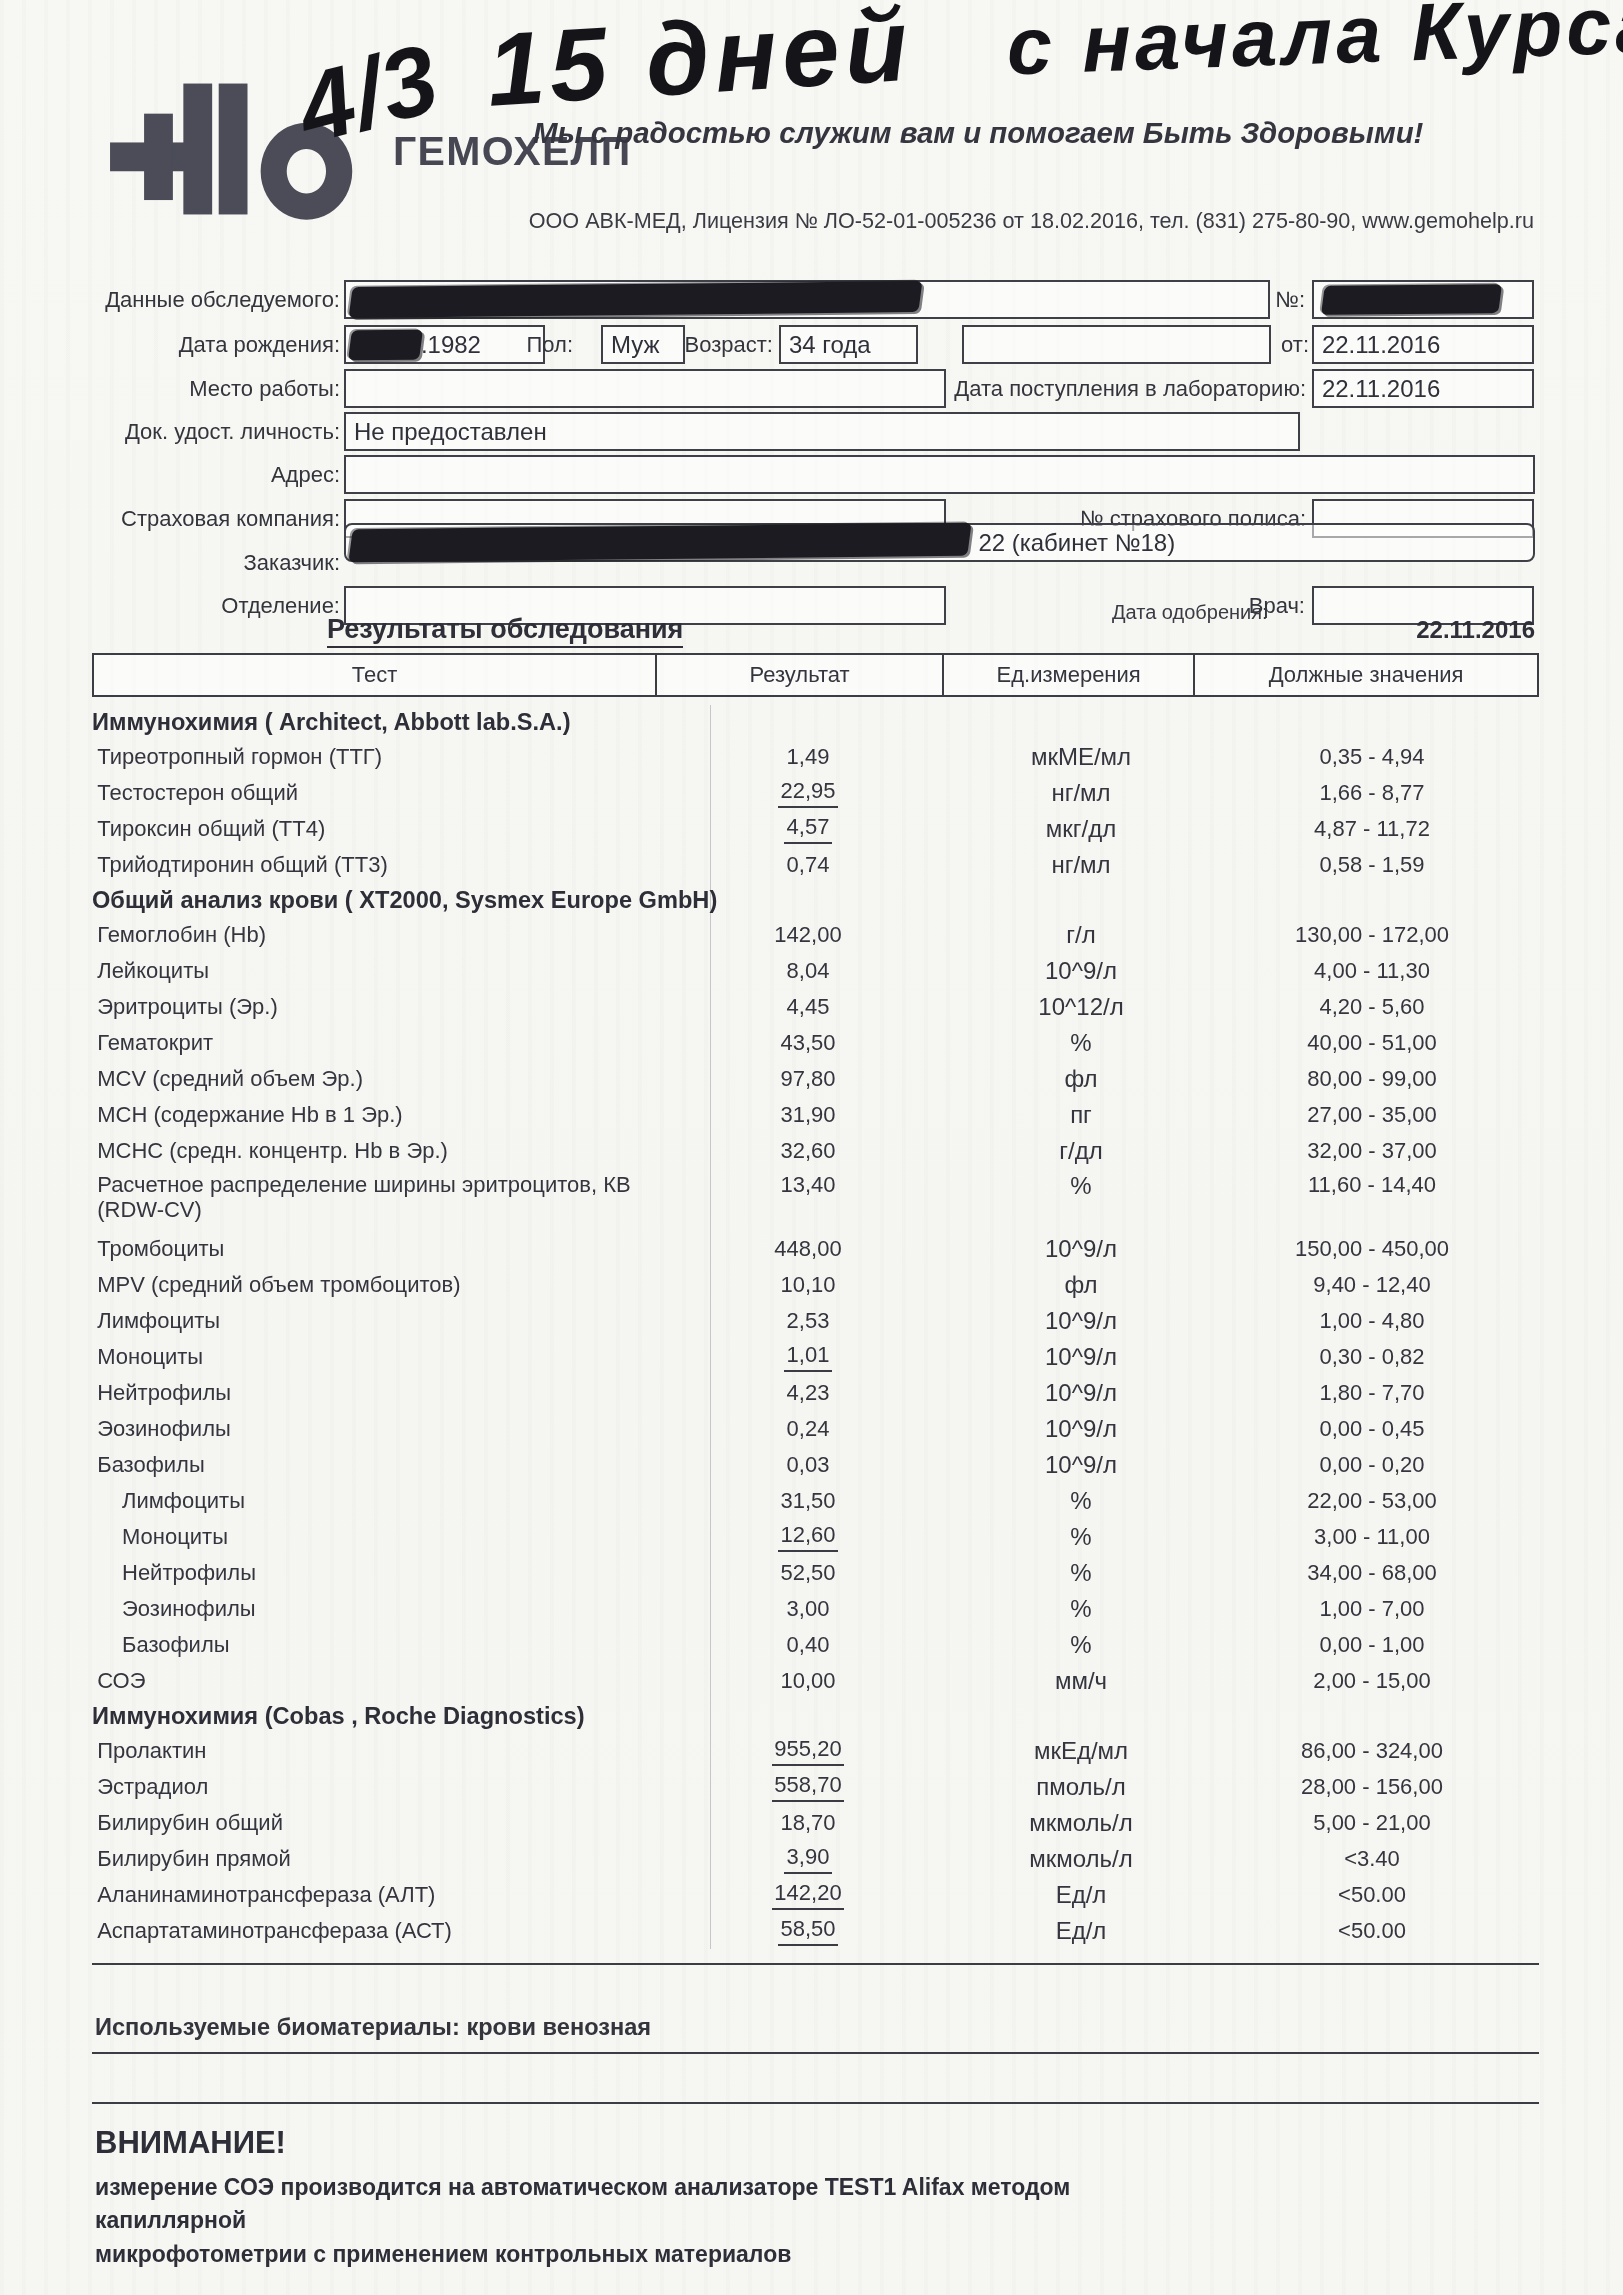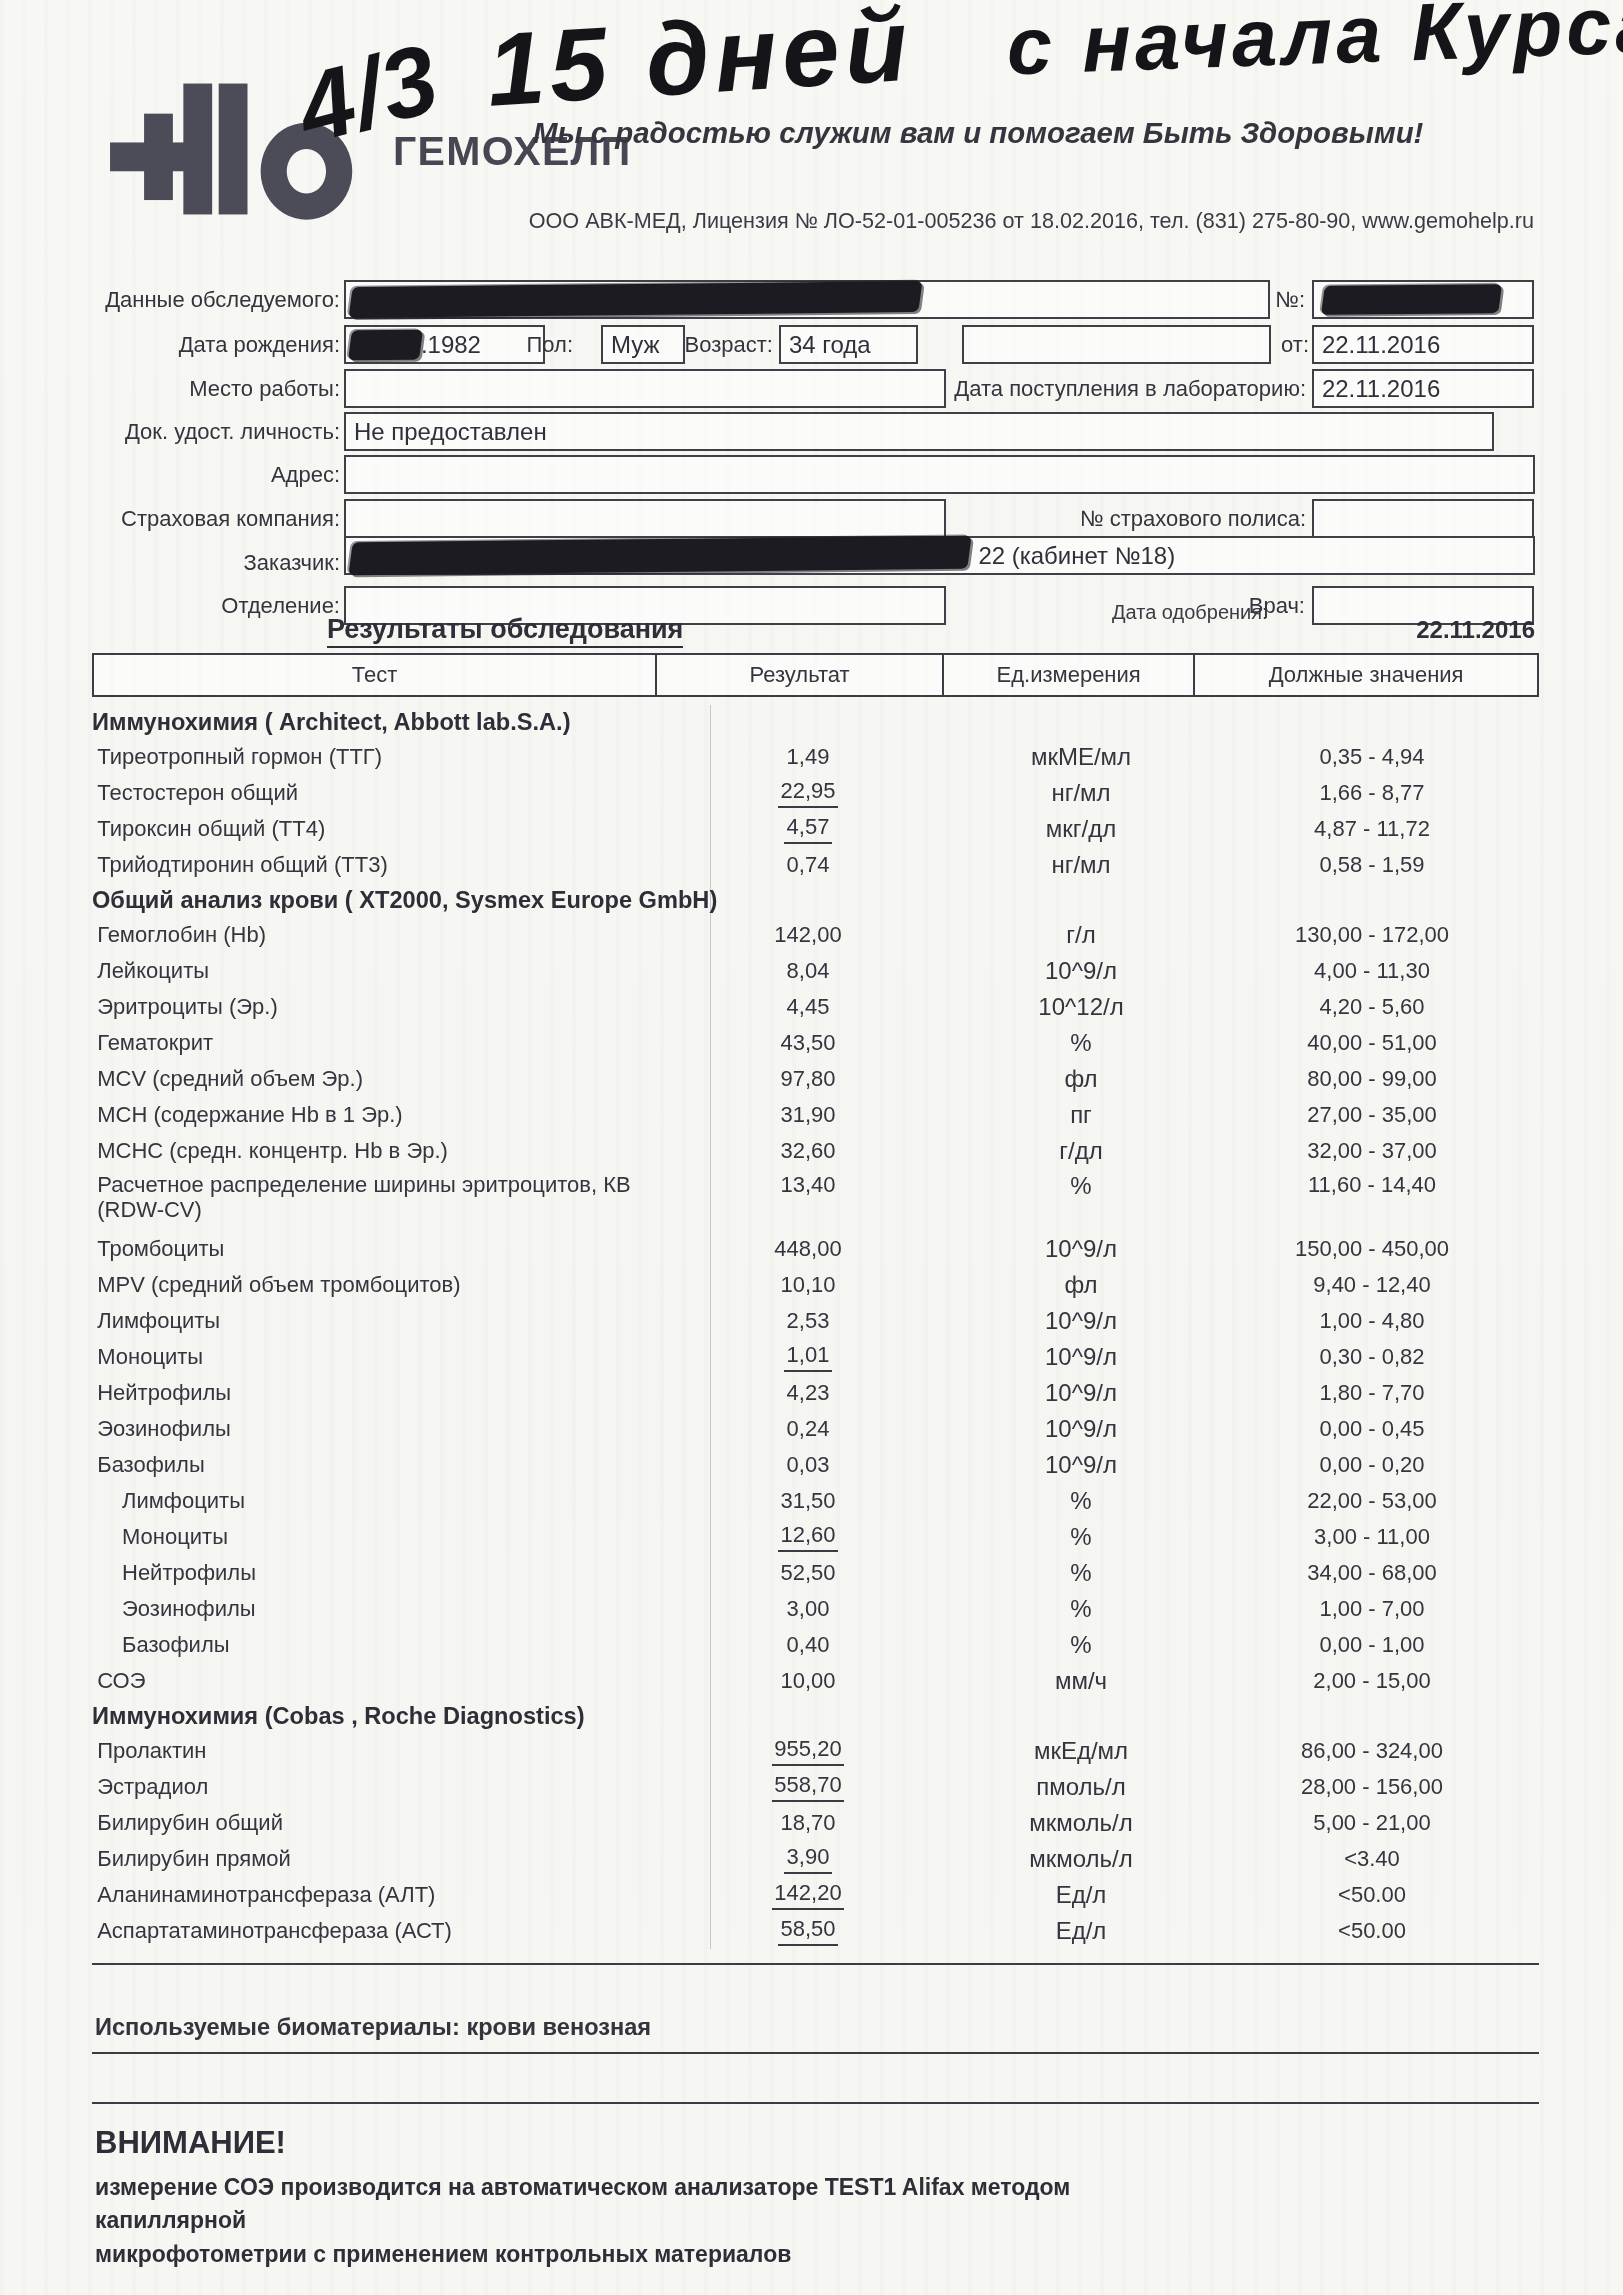--- a/index.html
+++ b/index.html
@@ -113,34 +113,34 @@
   </div>
 
   <div class="flabel" style="left:65px;top:369px;width:275px;">Место работы:</div>
   <div class="fbox" style="left:344px;top:369px;width:602px;"></div>
   <div class="flabel" style="left:949px;top:369px;width:357px;">Дата поступления в лабораторию:</div>
   <div class="fbox" style="left:1312px;top:369px;width:222px;">
     <span class="pad">22.11.2016</span>
   </div>
 
   <div class="flabel" style="left:65px;top:412px;width:275px;">Док. удост. личность:</div>
-  <div class="fbox" style="left:344px;top:412px;width:1150px;">
+  <div class="fbox" style="left:344px;top:412px;width:956px;">
     <span class="pad">Не предоставлен</span>
   </div>
 
   <div class="flabel" style="left:65px;top:455px;width:275px;">Адрес:</div>
   <div class="fbox" style="left:344px;top:455px;width:1191px;"></div>
 
   <div class="flabel" style="left:65px;top:499px;width:275px;">Страховая компания:</div>
   <div class="fbox" style="left:344px;top:499px;width:602px;"></div>
   <div class="flabel" style="left:949px;top:499px;width:357px;">№ страхового полиса:</div>
   <div class="fbox" style="left:1312px;top:499px;width:222px;"></div>
 
   <div class="flabel" style="left:65px;top:543px;width:275px;">Заказчик:</div>
-  <div class="fbox" style="left:344px;top:536px;width:1191px;">
+  <div class="fbox" style="left:344px;top:523px;width:1191px;border-radius:8px;">
     <span class="redact" style="width:618px;height:33px;margin-left:5.2px;"></span>
     <span style="margin-left:9.2px;">22 (кабинет №18)</span>
   </div>
 
   <div class="flabel" style="left:65px;top:586px;width:275px;">Отделение:</div>
   <div class="fbox" style="left:344px;top:586px;width:602px;"></div>
   <div class="flabel" style="left:1112px;top:586px;width:193px;">Врач:</div>
   <div class="fbox" style="left:1312px;top:586px;width:222px;"></div>
 
   <div class="rtitle">Результаты обследования</div>

